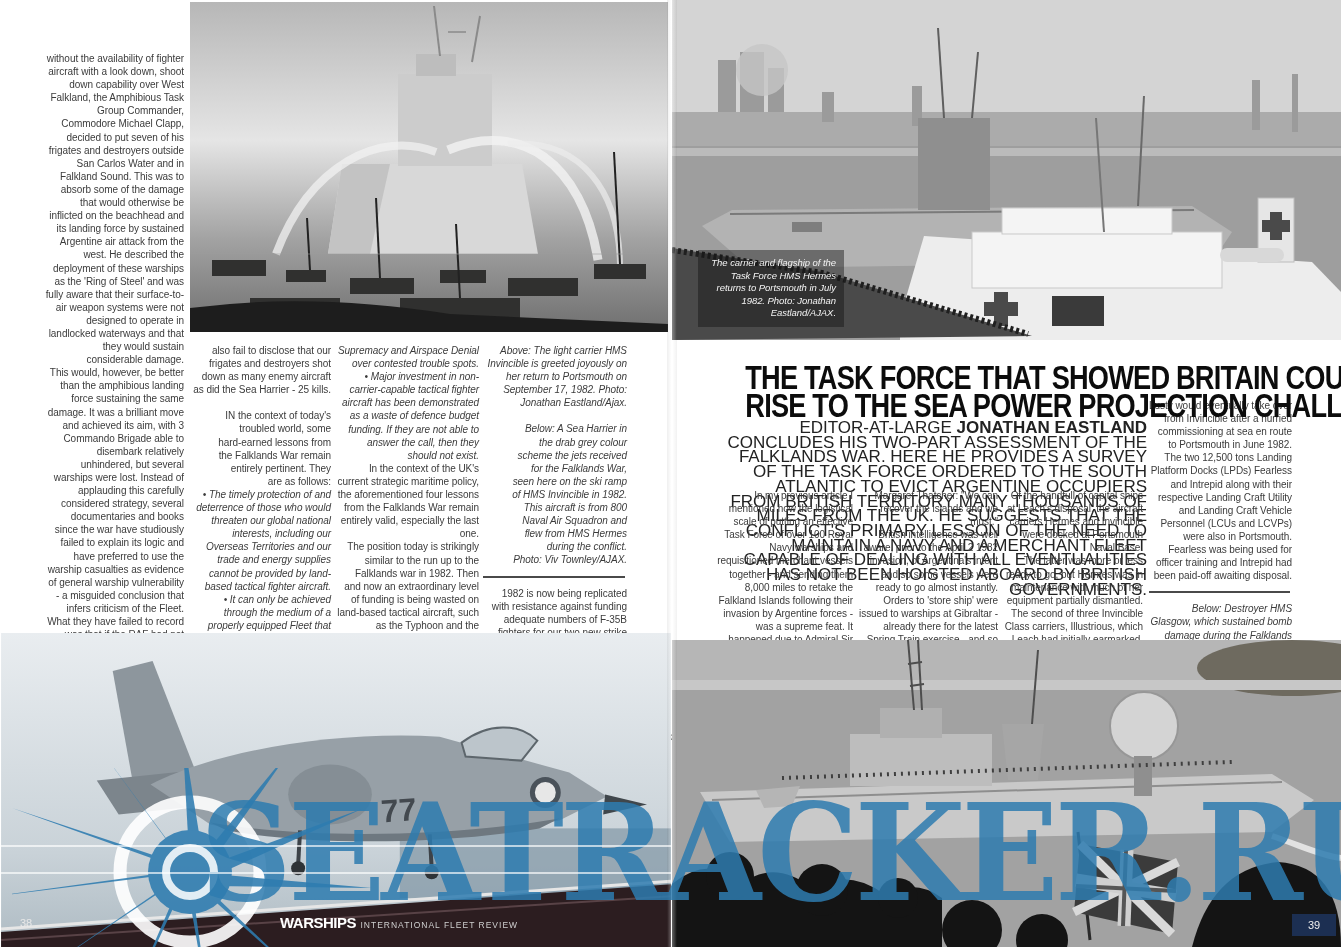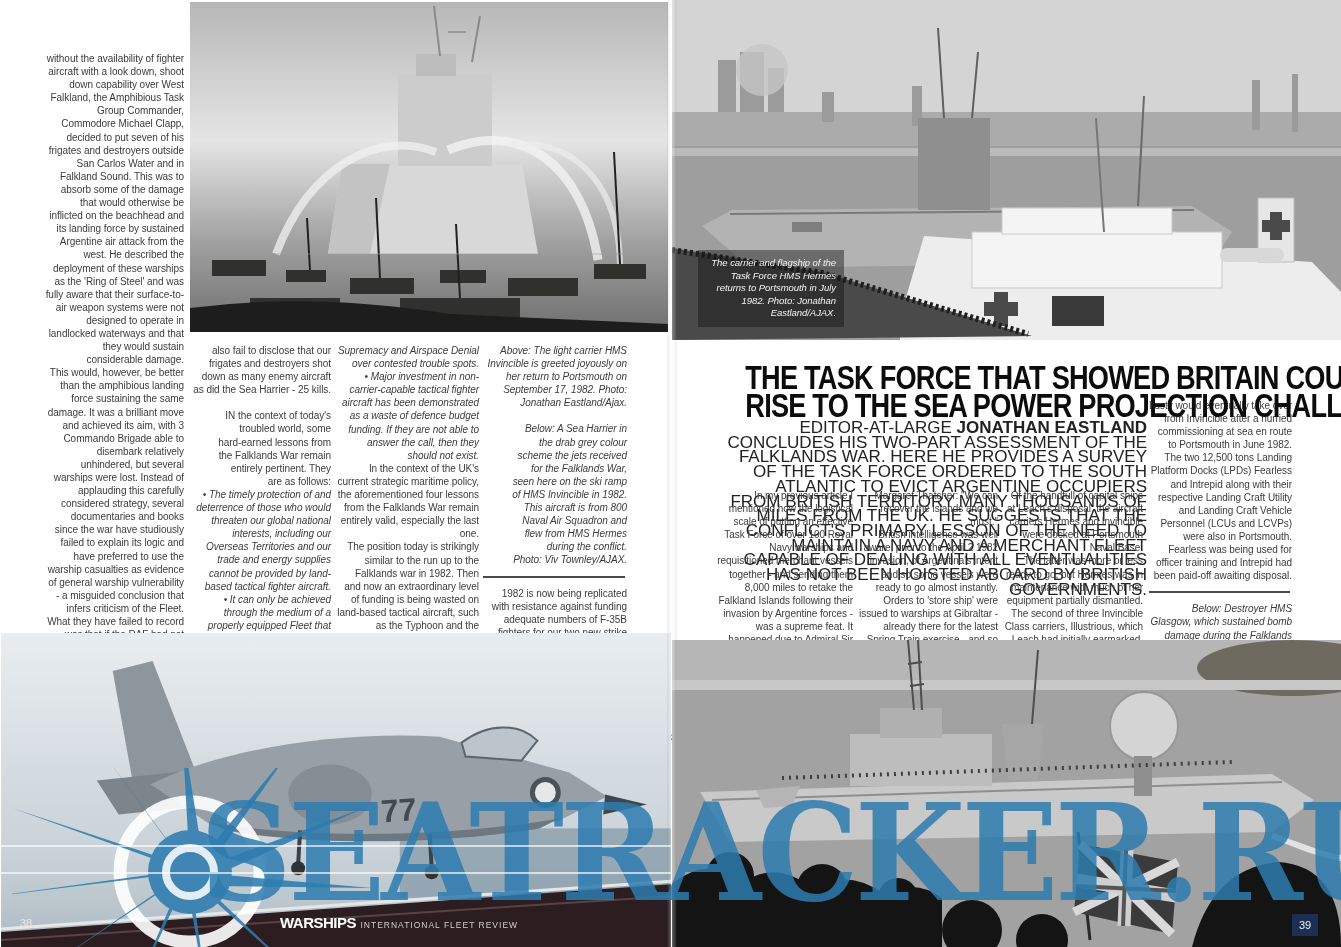--- a/index.html
+++ b/index.html
@@ -54,21 +54,21 @@
 
   .standfirst{position:absolute;left:55px;top:404px;width:420px;text-align:right;
     font-size:17px;line-height:14.7px;color:#222;}
   .standfirst b{font-weight:bold;}
 
   .r-col1{left:40px;top:489px;width:141px;}
   .r-col2{left:185px;top:489px;width:141px;}
   .r-col3{left:330px;top:489px;width:141px;}
   .r-col4{left:477px;top:399px;width:143px;}
 
-  .badge39{position:absolute;left:620px;top:914px;width:26px;height:22px;z-index:7;
+  .badge39{position:absolute;left:620px;top:914px;width:44px;height:22px;z-index:7;
     background:#1c2f52;color:#eee;font-size:11px;line-height:22px;text-align:center;}
 
   
   .pagenum-left{position:absolute;left:20px;top:917px;color:#e9e9e9;font-size:11px;z-index:7;}
   .footer-logo{position:absolute;left:248px;top:914px;z-index:7;white-space:nowrap;padding-left:32px;}
   .footer-logo .t1{color:#fff;font-weight:bold;font-size:15px;letter-spacing:-0.5px;}
   .footer-logo .t2{color:#cfcfcf;font-size:8.5px;letter-spacing:1px;}
 
   
   .wm-star{position:absolute;left:12px;top:768px;z-index:5;pointer-events:none;}

